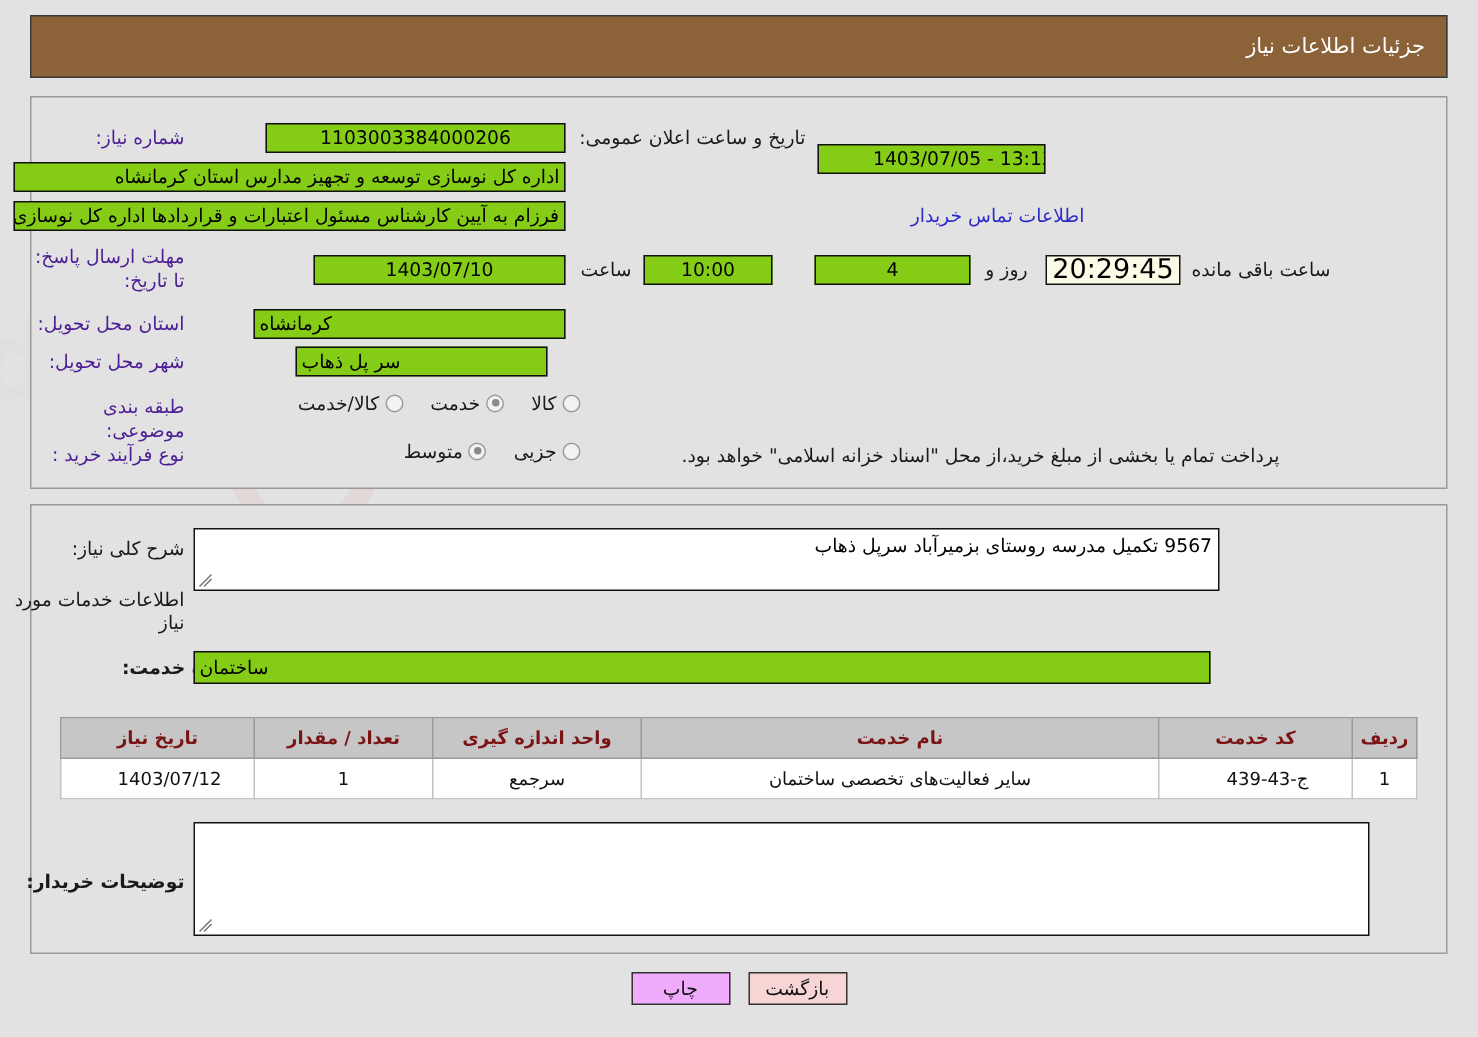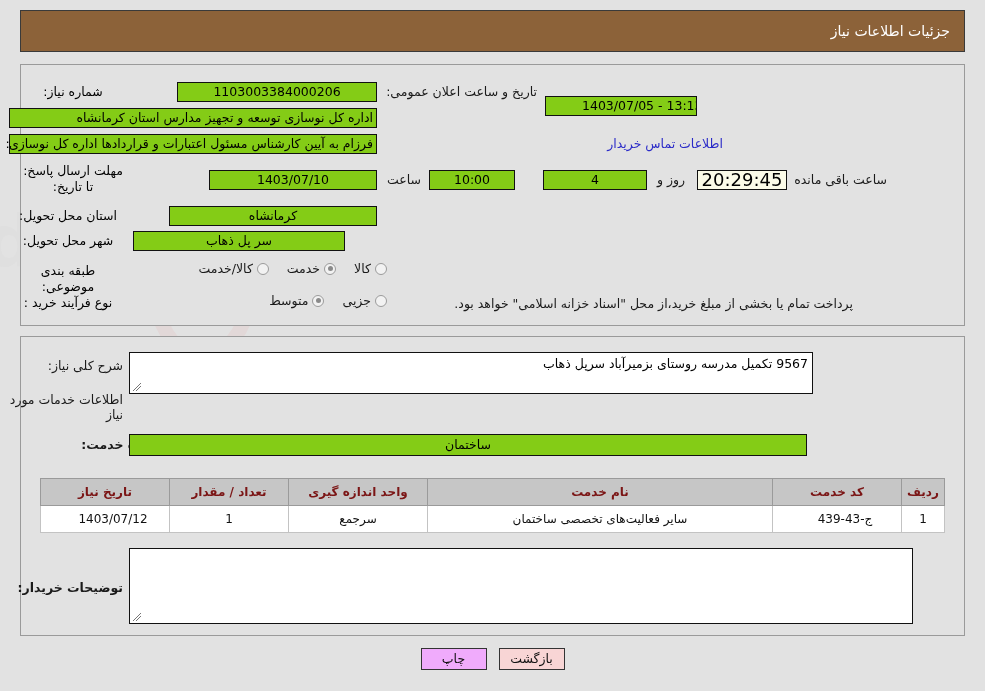--- a/index.html
+++ b/index.html
@@ -57,41 +57,41 @@
     background: #e2e2e2;
     box-sizing: border-box;
     z-index: 1;
   }
   #panel-top    { left: 20px; top: 64px;  width: 945px; height: 262px; }
   #panel-mid    { left: 20px; top: 336px; width: 945px; height: 300px; }
 
   
   .lbl {
     position: absolute;
-    text-align: center;
-    color: #000000;
+    text-align: right;
+    color: #4c1d95;
     font-size: 12.5px;
     line-height: 16px;
     z-index: 3;
   }
   .fld {
     position: absolute;
     background: #84cc16;
     border: 1px solid #111;
     box-sizing: border-box;
     height: 20px;
     line-height: 18px;
     font-size: 12.5px;
     color: #000;
     overflow: hidden;
     white-space: nowrap;
     z-index: 3;
     padding: 0 3px;
   }
-  .fld.rt   { text-align: center; }
+  .fld.rt   { text-align: left; }
   .fld.num  { font-family: "DejaVu Sans", "Liberation Sans", sans-serif; direction: ltr; text-align: center; }
   .fld.ovf  { direction: rtl; text-align: right; }
 
   .static-txt {
     position: absolute;
     font-size: 12.5px;
     color: #1a1a1a;
     z-index: 3;
     white-space: nowrap;
   }
@@ -269,21 +269,21 @@
 <div class="fld num" style="right:470px; top:170px; width:86px;">10:00</div>
 <div class="fld num" style="right:338px; top:170px; width:104px;">4</div>
 <div class="static-txt" style="right:300px; top:172px;">روز و</div>
 <div class="timer" style="right:198px; top:170px; width:90px;">20:29:45</div>
 <div class="static-txt" style="right:98px; top:172px;">ساعت باقی مانده</div>
 
 <div class="lbl" style="right:862px; top:208px; width:110px;">استان محل تحویل:</div>
 <div class="fld rt" style="right:608px; top:206px; width:208px;">کرمانشاه</div>
 
 <div class="lbl" style="right:862px; top:233px; width:110px;">شهر محل تحویل:</div>
-<div class="fld rt" style="right:640px; top:231px; width:212px;">سر پل ذهاب</div>
+<div class="fld rt" style="right:620px; top:231px; width:168px;">سر پل ذهاب</div>
 
 <div class="lbl" style="right:862px; top:263px; width:110px;">طبقه بندی موضوعی:</div>
 <div class="radio-row" style="right:598px; top:261px;">
   <div class="radio-item">
     <span class="rdo"></span>
     <span class="rl">کالا</span>
   </div>
   <div class="radio-item">
     <span class="rdo on"></span>
     <span class="rl">خدمت</span>

